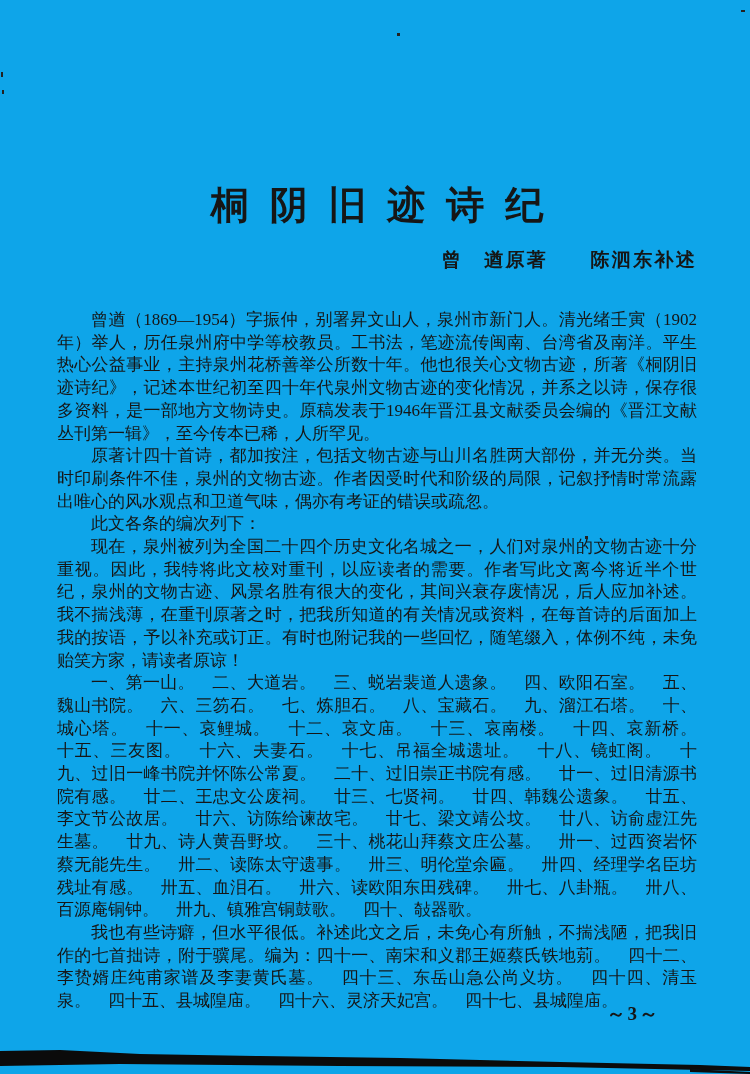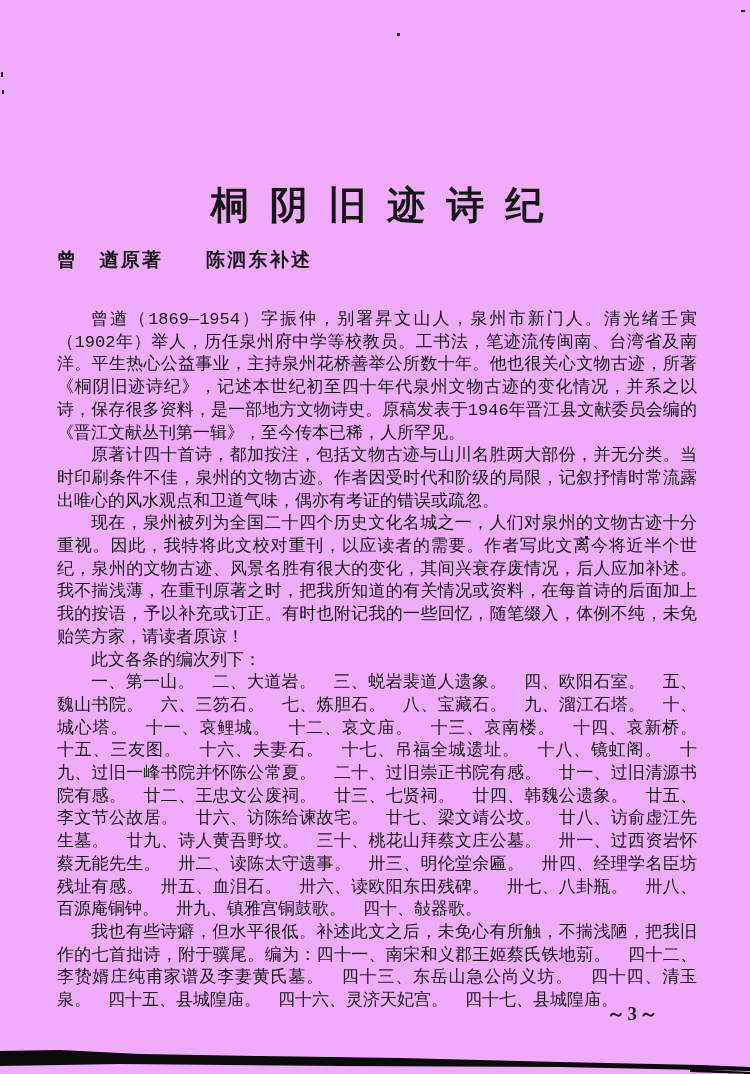--- a/index.html
+++ b/index.html
@@ -4,59 +4,58 @@
 <style>
   html,body { margin:0; padding:0; }
   body {
     font-family: "Liberation Serif", "DejaVu Serif", serif;
     background:#888;
   }
   .page {
     position:relative;
     width:750px; height:1074px;
     margin:0 auto;
-    background:#f0abfc;
+    background:#0ea5e9;
     color:#161616;
     overflow:hidden;
   }
   .doc-title {
     position:absolute;
     left:57px; right:53px;
     top:180px;
     margin:0;
     text-align:center;
     font-size:38px;
     font-weight:bold;
     letter-spacing:0.55em;
     margin-right:-0.55em;
     white-space:nowrap;
   }
   .doc-byline {
     position:absolute;
     left:57px; right:53px;
     top:247px;
     margin:0;
-    text-align:left;
+    text-align:right;
     font-size:19px;
     font-weight:bold;
     letter-spacing:0.12em;
   }
   .doc-body {
     position:absolute;
     left:57px;
     top:309px;
     width:640px;
     font-size:17px;
     line-height:22.7px;
     text-align:justify;
   }
   .doc-body p {
     margin:0;
     text-indent:2em;
-    font-family:Liberation Mono, monospace;
   }
   .page-number {
     position:absolute;
     right:90px;
     top:1001px;
     font-size:19px;
     letter-spacing:2px;
     font-weight:bold;
   }
   
@@ -76,22 +75,22 @@
 
 <div class="page">
 
   <h1 class="doc-title">桐阴旧迹诗纪</h1>
 
   <div class="doc-byline">曾　遒原著　　陈泗东补述</div>
 
   <div class="doc-body">
     <p>曾遒（1869—1954）字振仲，别署昇文山人，泉州市新门人。清光绪壬寅（1902年）举人，历任泉州府中学等校教员。工书法，笔迹流传闽南、台湾省及南洋。平生热心公益事业，主持泉州花桥善举公所数十年。他也很关心文物古迹，所著《桐阴旧迹诗纪》，记述本世纪初至四十年代泉州文物古迹的变化情况，并系之以诗，保存很多资料，是一部地方文物诗史。原稿发表于1946年晋江县文献委员会编的《晋江文献丛刊第一辑》，至今传本已稀，人所罕见。</p>
     <p>原著计四十首诗，都加按注，包括文物古迹与山川名胜两大部份，并无分类。当时印刷条件不佳，泉州的文物古迹。作者因受时代和阶级的局限，记叙抒情时常流露出唯心的风水观点和卫道气味，偶亦有考证的错误或疏忽。</p>
+    <p>此文各条的编次列下：</p>
     <p>现在，泉州被列为全国二十四个历史文化名城之一，人们对泉州的文物古迹十分重视。因此，我特将此文校对重刊，以应读者的需要。作者写此文离今将近半个世纪，泉州的文物古迹、风景名胜有很大的变化，其间兴衰存废情况，后人应加补述。我不揣浅薄，在重刊原著之时，把我所知道的有关情况或资料，在每首诗的后面加上我的按语，予以补充或订正。有时也附记我的一些回忆，随笔缀入，体例不纯，未免贻笑方家，请读者原谅！</p>
-    <p>此文各条的编次列下：</p>
     <p>一、第一山。　二、大道岩。　三、蜕岩裴道人遗象。　四、欧阳石室。　五、魏山书院。　六、三笏石。　七、炼胆石。　八、宝藏石。　九、溜江石塔。　十、城心塔。　十一、哀鲤城。　十二、哀文庙。　十三、哀南楼。　十四、哀新桥。　十五、三友图。　十六、夫妻石。　十七、吊福全城遗址。　十八、镜虹阁。　十九、过旧一峰书院并怀陈公常夏。　二十、过旧崇正书院有感。　廿一、过旧清源书院有感。　廿二、王忠文公废祠。　廿三、七贤祠。　廿四、韩魏公遗象。　廿五、李文节公故居。　廿六、访陈给谏故宅。　廿七、梁文靖公坟。　廿八、访俞虚江先生墓。　廿九、诗人黄吾野坟。　三十、桃花山拜蔡文庄公墓。　卅一、过西资岩怀蔡无能先生。　卅二、读陈太守遗事。　卅三、明伦堂余匾。　卅四、经理学名臣坊残址有感。　卅五、血泪石。　卅六、读欧阳东田残碑。　卅七、八卦瓶。　卅八、百源庵铜钟。　卅九、镇雅宫铜鼓歌。　四十、敧器歌。</p>
     <p>我也有些诗癖，但水平很低。补述此文之后，未免心有所触，不揣浅陋，把我旧作的七首拙诗，附于骥尾。编为：四十一、南宋和义郡王姬蔡氏铁地莂。　四十二、李贽婿庄纯甫家谱及李妻黄氏墓。　四十三、东岳山急公尚义坊。　四十四、清玉泉。　四十五、县城隍庙。　四十六、灵济天妃宫。　四十七、县城隍庙。</p>
   </div>
 
   <div class="page-number">～3～</div>
 
   <svg class="scan-band" width="750" height="1074" viewBox="0 0 750 1074">
     <polygon fill="#0b0b0b" points="0,1051 60,1050 140,1054 260,1056 400,1058 560,1062 700,1065 750,1067 750,1071 560,1067 340,1066 120,1064 0,1066"></polygon>
     <polygon fill="#0b0b0b" points="690,1069 750,1072 750,1074 690,1072"></polygon>
   </svg>

